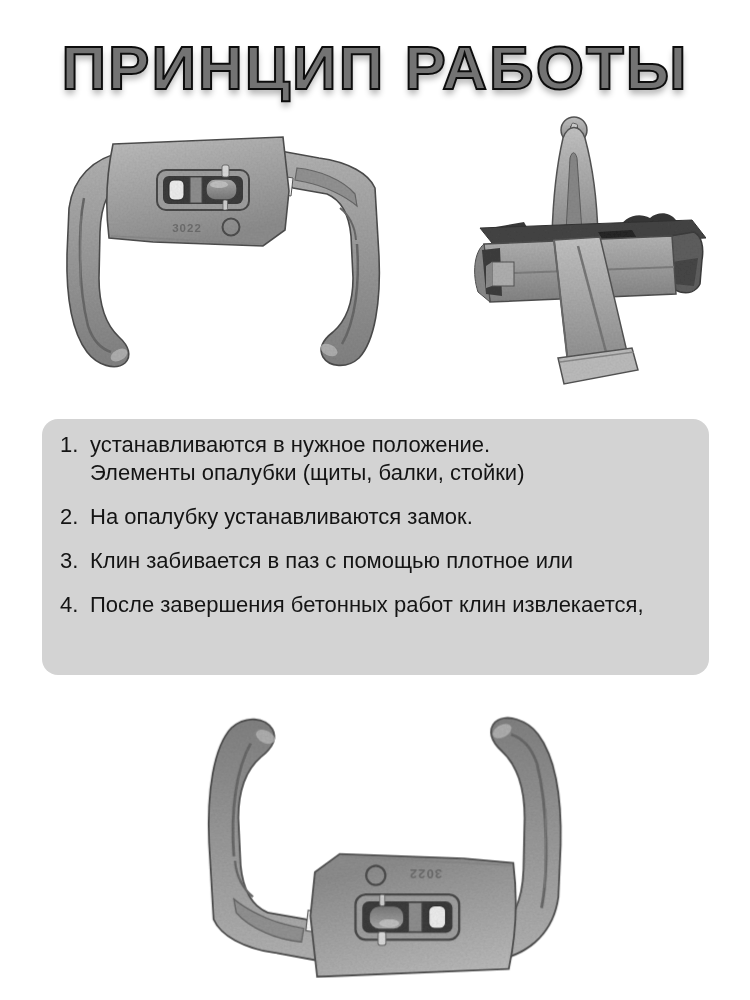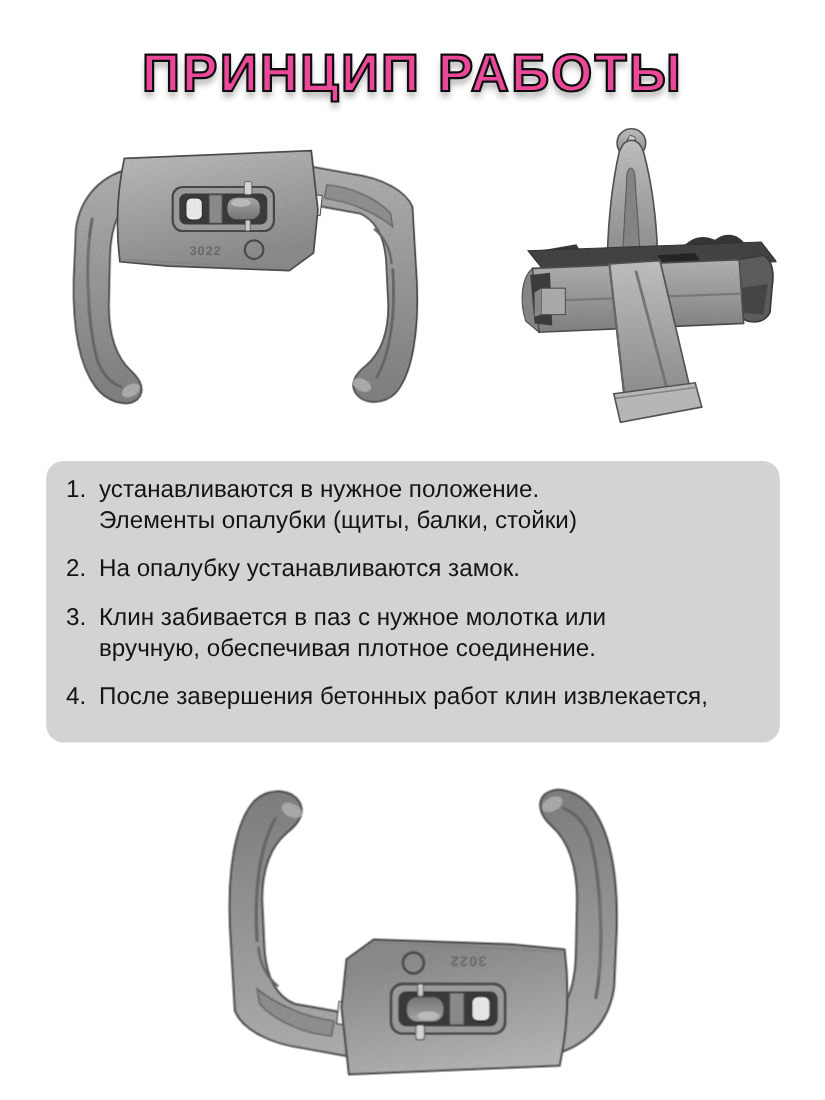--- a/index.html
+++ b/index.html
@@ -4,22 +4,22 @@
 <style>
   html,body { margin:0; padding:0; background:#ffffff; }
   .page {
     position:relative; width:750px; height:1000px; background:#ffffff;
     overflow:hidden; font-family:"Liberation Sans", sans-serif; color:#141414;
   }
   
   .title {
     position:absolute; left:0; right:0; top:34px; margin:0;
     text-align:center; white-space:nowrap;
-    font-size:48px; line-height:68px; font-weight:700; letter-spacing:2px;
-    color:#ec4899; -webkit-text-stroke:2px #0d0d0d;
+    font-size:62px; line-height:68px; font-weight:700; letter-spacing:2px;
+    color:#737373; -webkit-text-stroke:2px #0d0d0d;
     text-shadow:0 5px 6px rgba(0,0,0,0.30);
   }
   
   .photo { position:absolute; }
   .photo-a { left:57px;  top:136px; width:330px; height:236px; }
   .photo-b { left:466px; top:116px; width:240px; height:272px; }
   .photo-c { left:200px; top:712px; width:372px; height:266px; transform:rotate(180deg); }
   
   .steps-box {
     position:absolute; left:42px; top:419px; width:667px; height:256px;
@@ -152,22 +152,21 @@
     <div class="step">
       <span class="num">2.</span>
       <span class="txt">
         <span class="ln">На опалубку устанавливаются замок.</span>
         <span class="ln"></span>
       </span>
     </div>
     <div class="step">
       <span class="num">3.</span>
       <span class="txt">
-        <span class="ln">Клин забивается в паз с нужное молотка или</span>
-        <span class="ln">вручную, обеспечивая плотное соединение.</span>
+        <span class="ln">Клин забивается в паз с помощью плотное или</span>
       </span>
     </div>
     <div class="step">
       <span class="num">4.</span>
       <span class="txt">
         <span class="ln">После завершения бетонных работ клин извлекается,</span>
       </span>
     </div>
   </section>
 

